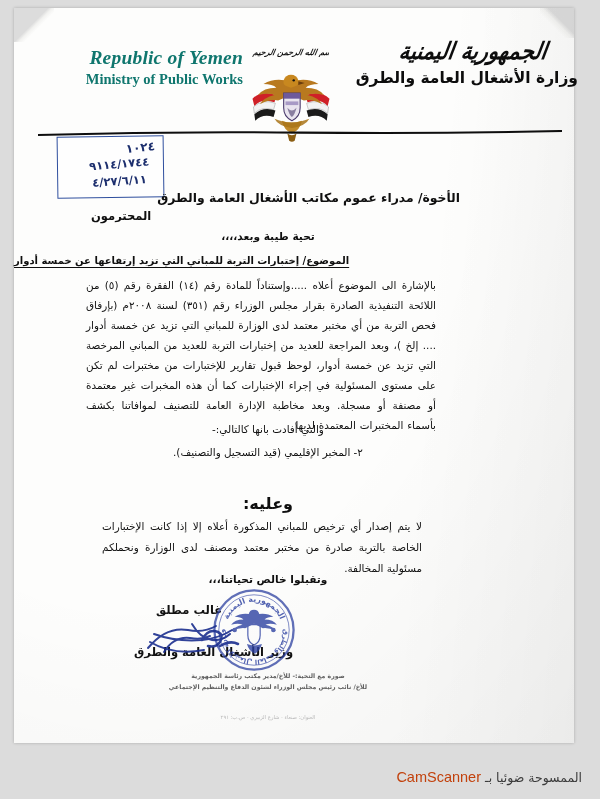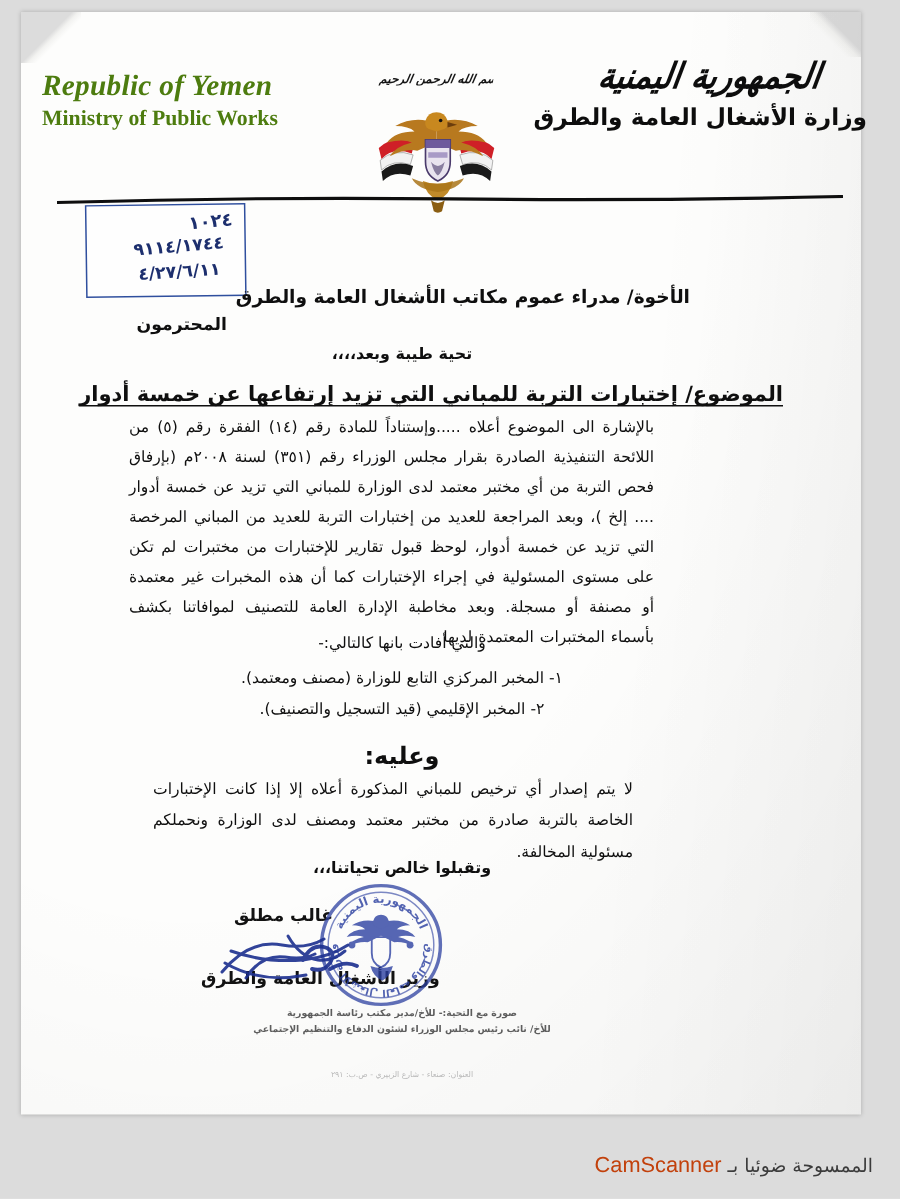--- a/index.html
+++ b/index.html
@@ -56,22 +56,22 @@
   #header {
     position: absolute;
     left: 0; right: 0; top: 22px;
     height: 108px;
   }
   .hdr-en {
     position: absolute;
     left: 28px;
     top: 26px;
     width: 215px;
-    text-align: left;
-    color: #4d7c0f;
+    text-align: right;
+    color: #0f766e;
   }
   .hdr-en .l1 {
     font-family: "Liberation Serif", serif;
     font-weight: bold;
     font-style: italic;
     font-size: 19.5px;
     letter-spacing: 0.2px;
     line-height: 1.05;
   }
   .hdr-en .l2 {
@@ -198,22 +198,22 @@
     right: 0; left: 0;
     top: 222px;
     text-align: center;
     font-size: 10.6px;
     font-weight: bold;
   }
   #subject {
     position: absolute;
     right: 0; left: 0;
     top: 247px;
-    text-align: right;
-    font-size: 14px;
+    text-align: left;
+    font-size: 10px;
     font-weight: bold;
     text-decoration: underline;
     text-underline-offset: 2.5px;
   }
   #para1 {
     position: absolute;
     right: 86px;
     left: 72px;
     top: 268px;
     font-size: 10.4px;
@@ -416,21 +416,20 @@
     <div id="addressee" class="ar">الأخوة/ مدراء عموم مكاتب الأشغال العامة والطرق</div>
     <div id="respect" class="ar">المحترمون</div>
     <div id="greeting" class="ar">تحية طيبة وبعد،،،،</div>
     <div id="subject" class="ar">الموضوع/ إختبارات التربة للمباني التي تزيد إرتفاعها عن خمسة أدوار</div>
 
     <div id="para1" class="ar">بالإشارة الى الموضوع أعلاه .....وإستناداً للمادة رقم (١٤) الفقرة رقم (٥) من اللائحة التنفيذية الصادرة بقرار مجلس الوزراء رقم (٣٥١) لسنة ٢٠٠٨م (بإرفاق فحص التربة من أي مختبر معتمد لدى الوزارة للمباني التي تزيد عن خمسة أدوار .... إلخ )، وبعد المراجعة للعديد من إختبارات التربة للعديد من المباني المرخصة التي تزيد عن خمسة أدوار، لوحظ قبول تقارير للإختبارات من مختبرات لم تكن على مستوى المسئولية في إجراء الإختبارات كما أن هذه المخبرات غير معتمدة أو مصنفة أو مسجلة. وبعد مخاطبة الإدارة العامة للتصنيف لموافاتنا بكشف بأسماء المختبرات المعتمدة لديها</div>
 
     <div id="list-intro" class="ar">والتي أفادت بانها كالتالي:-</div>
 
     <div id="numbered" class="ar">
-      <div class="li">١- المخبر المركزي التابع للوزارة (مصنف ومعتمد).</div>
       <div class="li">٢- المخبر الإقليمي (قيد التسجيل والتصنيف).</div>
     </div>
 
     <div id="therefore" class="ar">وعليه:</div>
     <div id="para2" class="ar">لا يتم إصدار أي ترخيص للمباني المذكورة أعلاه إلا إذا كانت الإختبارات الخاصة بالتربة صادرة من مختبر معتمد ومصنف لدى الوزارة ونحملكم مسئولية المخالفة.</div>
     <div id="closing" class="ar">وتقبلوا خالص تحياتنا،،،</div>
 
     <div id="sig-name" class="ar">غالب مطلق</div>
     <div id="sig-title" class="ar">وزير الأشغال العامة والطرق</div>
 

